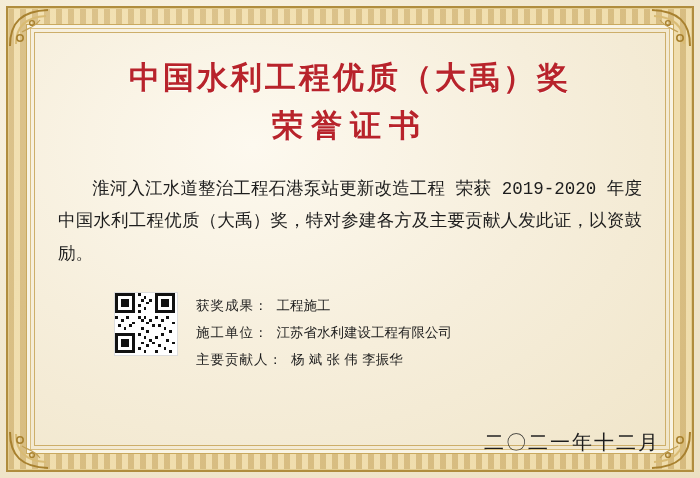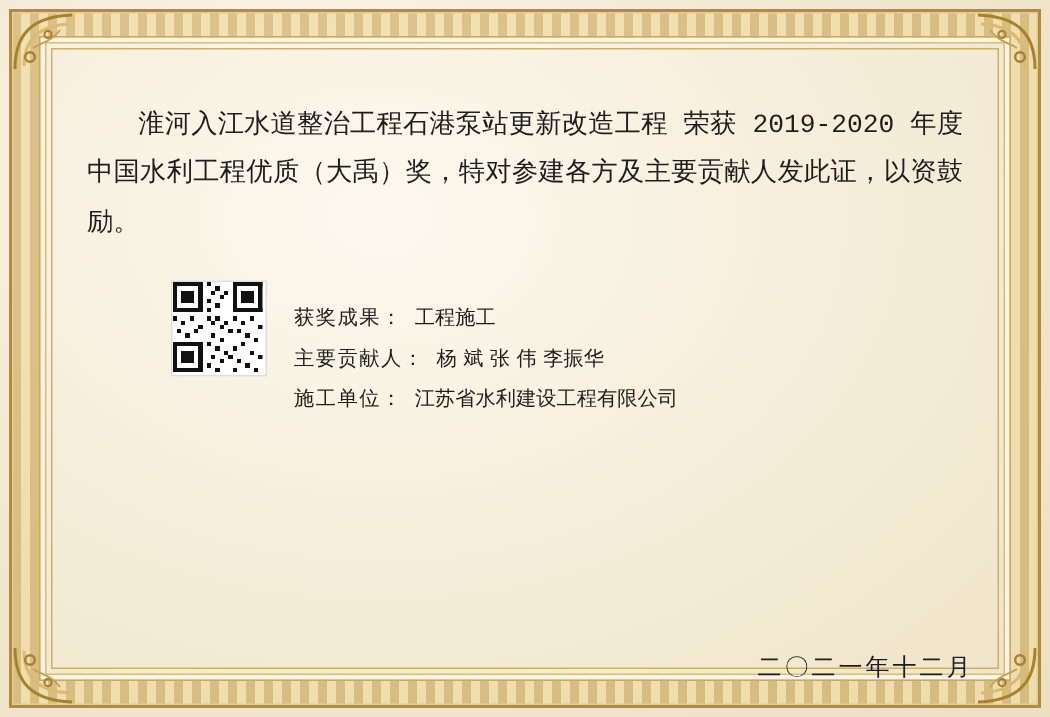--- a/index.html
+++ b/index.html
@@ -140,21 +140,21 @@
       repeating-linear-gradient(90deg, #111 0 4px, transparent 4px 8px),
       repeating-linear-gradient(0deg, #111 0 4px, transparent 4px 8px);
     background-blend-mode: screen;
     border: 1px solid #ddd;
   }
   .qr svg { display: block; }
 
   .detail-list {
     position: absolute;
     left: 152px;
-    top: 16px;
+    top: 4px;
     font-family: "DejaVu Serif", "Liberation Serif", serif;
     font-size: 13.5px;
     color: #1d1d1d;
     line-height: 2.0;
   }
   .detail-line { white-space: nowrap; }
   .detail-label {
     letter-spacing: 1px;
   }
   .detail-value {
@@ -164,24 +164,24 @@
   
   .seal {
     position: absolute;
     right: 78px;
     bottom: 44px;
     width: 92px;
     height: 92px;
   }
   .date {
     position: absolute;
-    right: 51px;
+    right: 40px;
     bottom: 22px;
     font-family: Liberation Mono, monospace;
-    font-size: 16px;
+    font-size: 20px;
     letter-spacing: 2px;
     color: #1d1d1d;
   }
 </style>
 </head>
 <body>
 
 <div class="cert">
 
   <div class="paper-texture"></div>
@@ -221,20 +221,24 @@
       <path d="M2,38 C2,14 14,3 40,2" fill="none" stroke="#a8812f" stroke-width="2"></path>
       <path d="M8,36 C8,18 18,9 38,8" fill="none" stroke="#d9bb74" stroke-width="2"></path>
       <circle cx="12" cy="30" r="3.2" fill="none" stroke="#a8812f" stroke-width="1.6"></circle>
       <circle cx="24" cy="15" r="2.4" fill="none" stroke="#a8812f" stroke-width="1.4"></circle>
       <path d="M14,24 C20,20 26,20 32,12" fill="none" stroke="#c2a055" stroke-width="1.2"></path>
     </svg>
   </div>
 
   <div class="content">
 
+    <div class="title-block">
+      <div class="title-main">中国水利工程优质（大禹）奖</div>
+      <div class="title-sub">荣誉证书</div>
+    </div>
 
     <div class="body-text">
       <span class="indent"></span><span>淮河入江水道整治工程石港泵站更新改造工程 荣获 2019-2020 年度中国水利工程优质（大禹）奖，特对参建各方及主要贡献人发此证，以资鼓励。</span>
     </div>
 
     <div class="details-row">
 
       <div class="qr">
         <svg width="60" height="60" viewBox="0 0 21 21" shape-rendering="crispEdges">
           <rect width="21" height="21" fill="#ffffff"></rect>
@@ -302,24 +306,24 @@
               <rect x="14" y="20" width="1" height="1"></rect>
           </g>
         </svg>
       </div>
 
       <div class="detail-list">
         <div class="detail-line">
           <span class="detail-label">获奖成果：</span><span class="detail-value">工程施工</span>
         </div>
         <div class="detail-line">
-          <span class="detail-label">主要贡献人：</span><span class="detail-value">杨  斌 张  伟 李振华</span>
+          <span class="detail-label">施工单位：</span><span class="detail-value">江苏省水利建设工程有限公司</span>
         </div>
         <div class="detail-line">
-          <span class="detail-label">施工单位：</span><span class="detail-value">江苏省水利建设工程有限公司</span>
+          <span class="detail-label">主要贡献人：</span><span class="detail-value">杨  斌 张  伟 李振华</span>
         </div>
       </div>
     </div>
 
   </div>
 
 
   <div class="date">二〇二一年十二月</div>
 
 </div>

